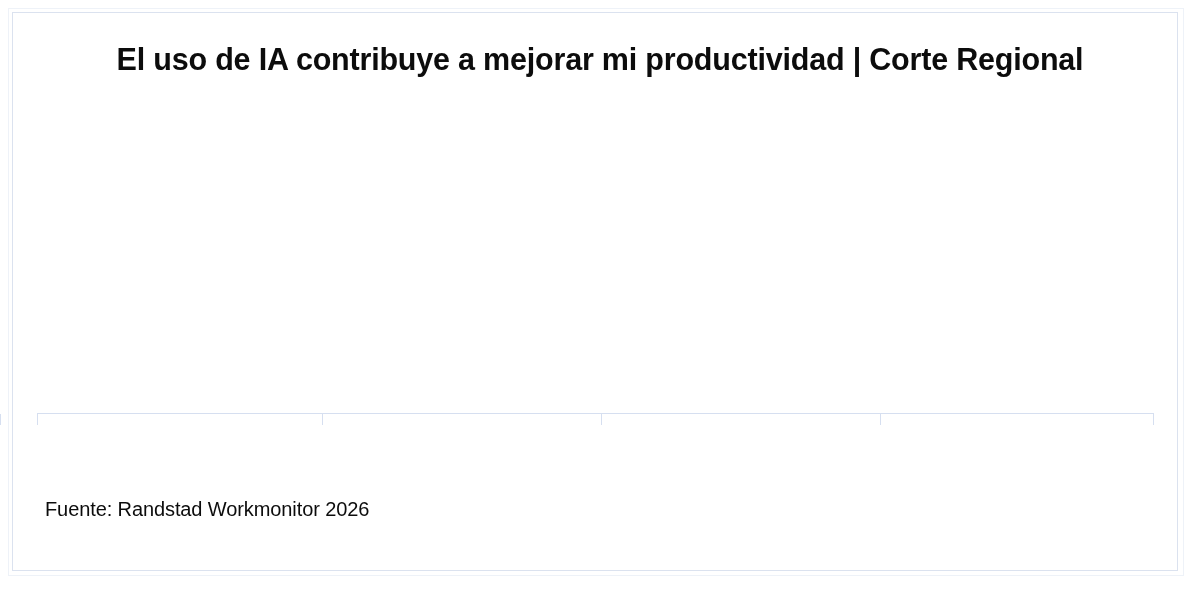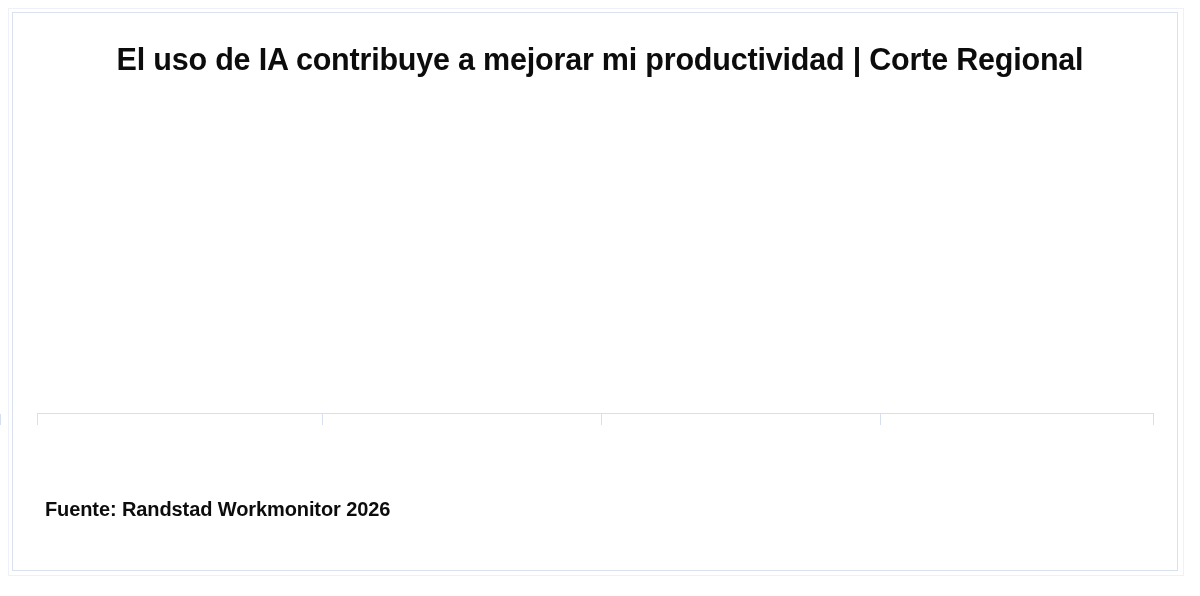--- a/index.html
+++ b/index.html
@@ -90,21 +90,21 @@
     bottom: 0;
     width: 134px;
   }
 
   
   #source-note {
     position: absolute;
     left: 45px;
     top: 498px;
     font-size: 20px;
-    font-weight: bold;
+    font-weight: normal;
     color: #0c0c0c;
     letter-spacing: -0.1px;
   }
 </style>
 </head>
 <body>
 
 <div id="slide">
 
   <div id="slide-frame-outer"></div>

